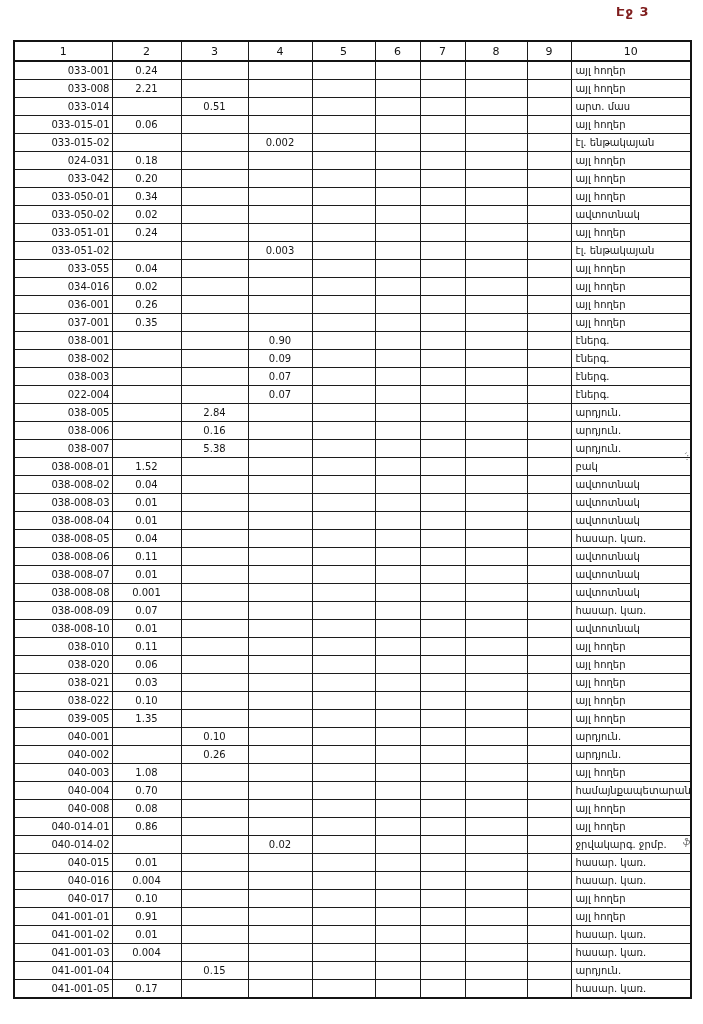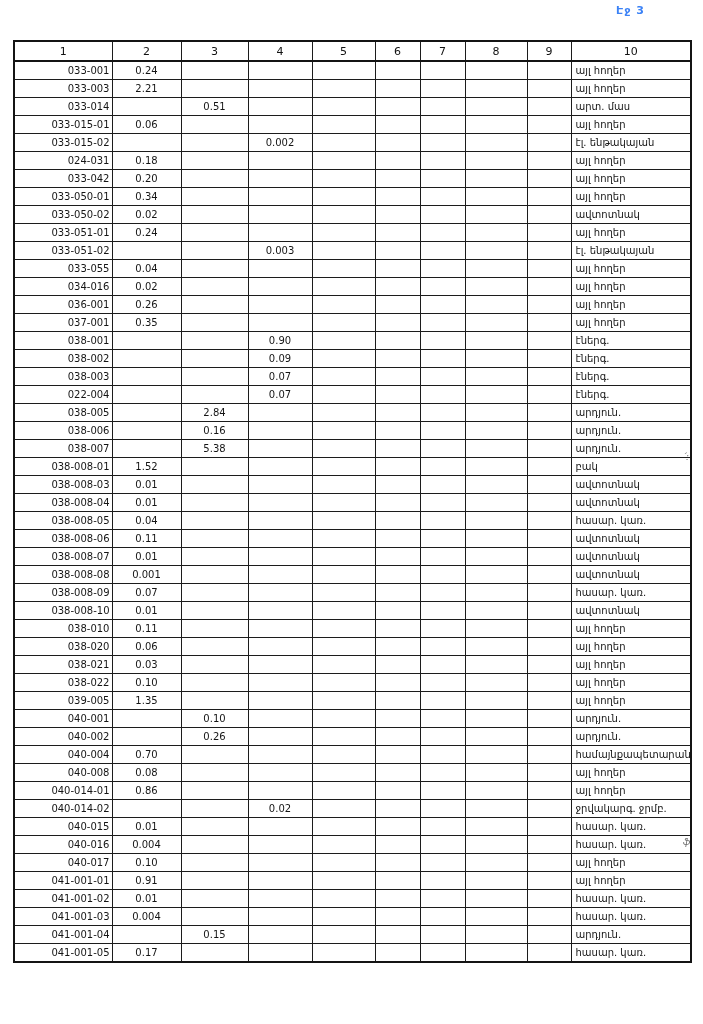--- a/index.html
+++ b/index.html
@@ -2,21 +2,21 @@
 <html><head>
 <meta charset="utf-8">
 <style>
   html,body{margin:0;padding:0;}
   body{
     width:703px;height:1024px;position:relative;background:#ffffff;
     font-family:"DejaVu Sans",sans-serif;color:#161616;overflow:hidden;
   }
   .page-number{
     position:absolute;top:4px;left:616px;
-    font-size:11px;font-weight:bold;letter-spacing:1px;color:#3b82f6;
+    font-size:13px;font-weight:bold;letter-spacing:1px;color:#7f1d1d;
   }
   table.parcels{
     position:absolute;left:13px;top:40px;width:677px;
     border-collapse:collapse;table-layout:fixed;
     border:2px solid #141414;
   }
   th,td{
     border:1px solid #1c1c1c;
     height:17px;padding:0 2px;
     font-size:10px;line-height:11px;
@@ -79,21 +79,21 @@
         <td class="c3"></td>
         <td class="c4"></td>
         <td class="c5"></td>
         <td class="c6"></td>
         <td class="c7"></td>
         <td class="c8"></td>
         <td class="c9"></td>
         <td class="c10">այլ հողեր</td>
       </tr>
       <tr>
-        <td class="c1">033-003</td>
+        <td class="c1">033-008</td>
         <td class="c2">2.21</td>
         <td class="c3"></td>
         <td class="c4"></td>
         <td class="c5"></td>
         <td class="c6"></td>
         <td class="c7"></td>
         <td class="c8"></td>
         <td class="c9"></td>
         <td class="c10">այլ հողեր</td>
       </tr>
@@ -343,20 +343,32 @@
         <td class="c3"></td>
         <td class="c4"></td>
         <td class="c5"></td>
         <td class="c6"></td>
         <td class="c7"></td>
         <td class="c8"></td>
         <td class="c9"></td>
         <td class="c10">բակ</td>
       </tr>
       <tr>
+        <td class="c1">038-008-02</td>
+        <td class="c2">0.04</td>
+        <td class="c3"></td>
+        <td class="c4"></td>
+        <td class="c5"></td>
+        <td class="c6"></td>
+        <td class="c7"></td>
+        <td class="c8"></td>
+        <td class="c9"></td>
+        <td class="c10">ավտոտնակ</td>
+      </tr>
+      <tr>
         <td class="c1">038-008-03</td>
         <td class="c2">0.01</td>
         <td class="c3"></td>
         <td class="c4"></td>
         <td class="c5"></td>
         <td class="c6"></td>
         <td class="c7"></td>
         <td class="c8"></td>
         <td class="c9"></td>
         <td class="c10">ավտոտնակ</td>
@@ -521,20 +533,32 @@
         <td class="c1">040-002</td>
         <td class="c2"></td>
         <td class="c3">0.26</td>
         <td class="c4"></td>
         <td class="c5"></td>
         <td class="c6"></td>
         <td class="c7"></td>
         <td class="c8"></td>
         <td class="c9"></td>
         <td class="c10">արդյուն.</td>
+      </tr>
+      <tr>
+        <td class="c1">040-003</td>
+        <td class="c2">1.08</td>
+        <td class="c3"></td>
+        <td class="c4"></td>
+        <td class="c5"></td>
+        <td class="c6"></td>
+        <td class="c7"></td>
+        <td class="c8"></td>
+        <td class="c9"></td>
+        <td class="c10">այլ հողեր</td>
       </tr>
       <tr>
         <td class="c1">040-004</td>
         <td class="c2">0.70</td>
         <td class="c3"></td>
         <td class="c4"></td>
         <td class="c5"></td>
         <td class="c6"></td>
         <td class="c7"></td>
         <td class="c8"></td>

